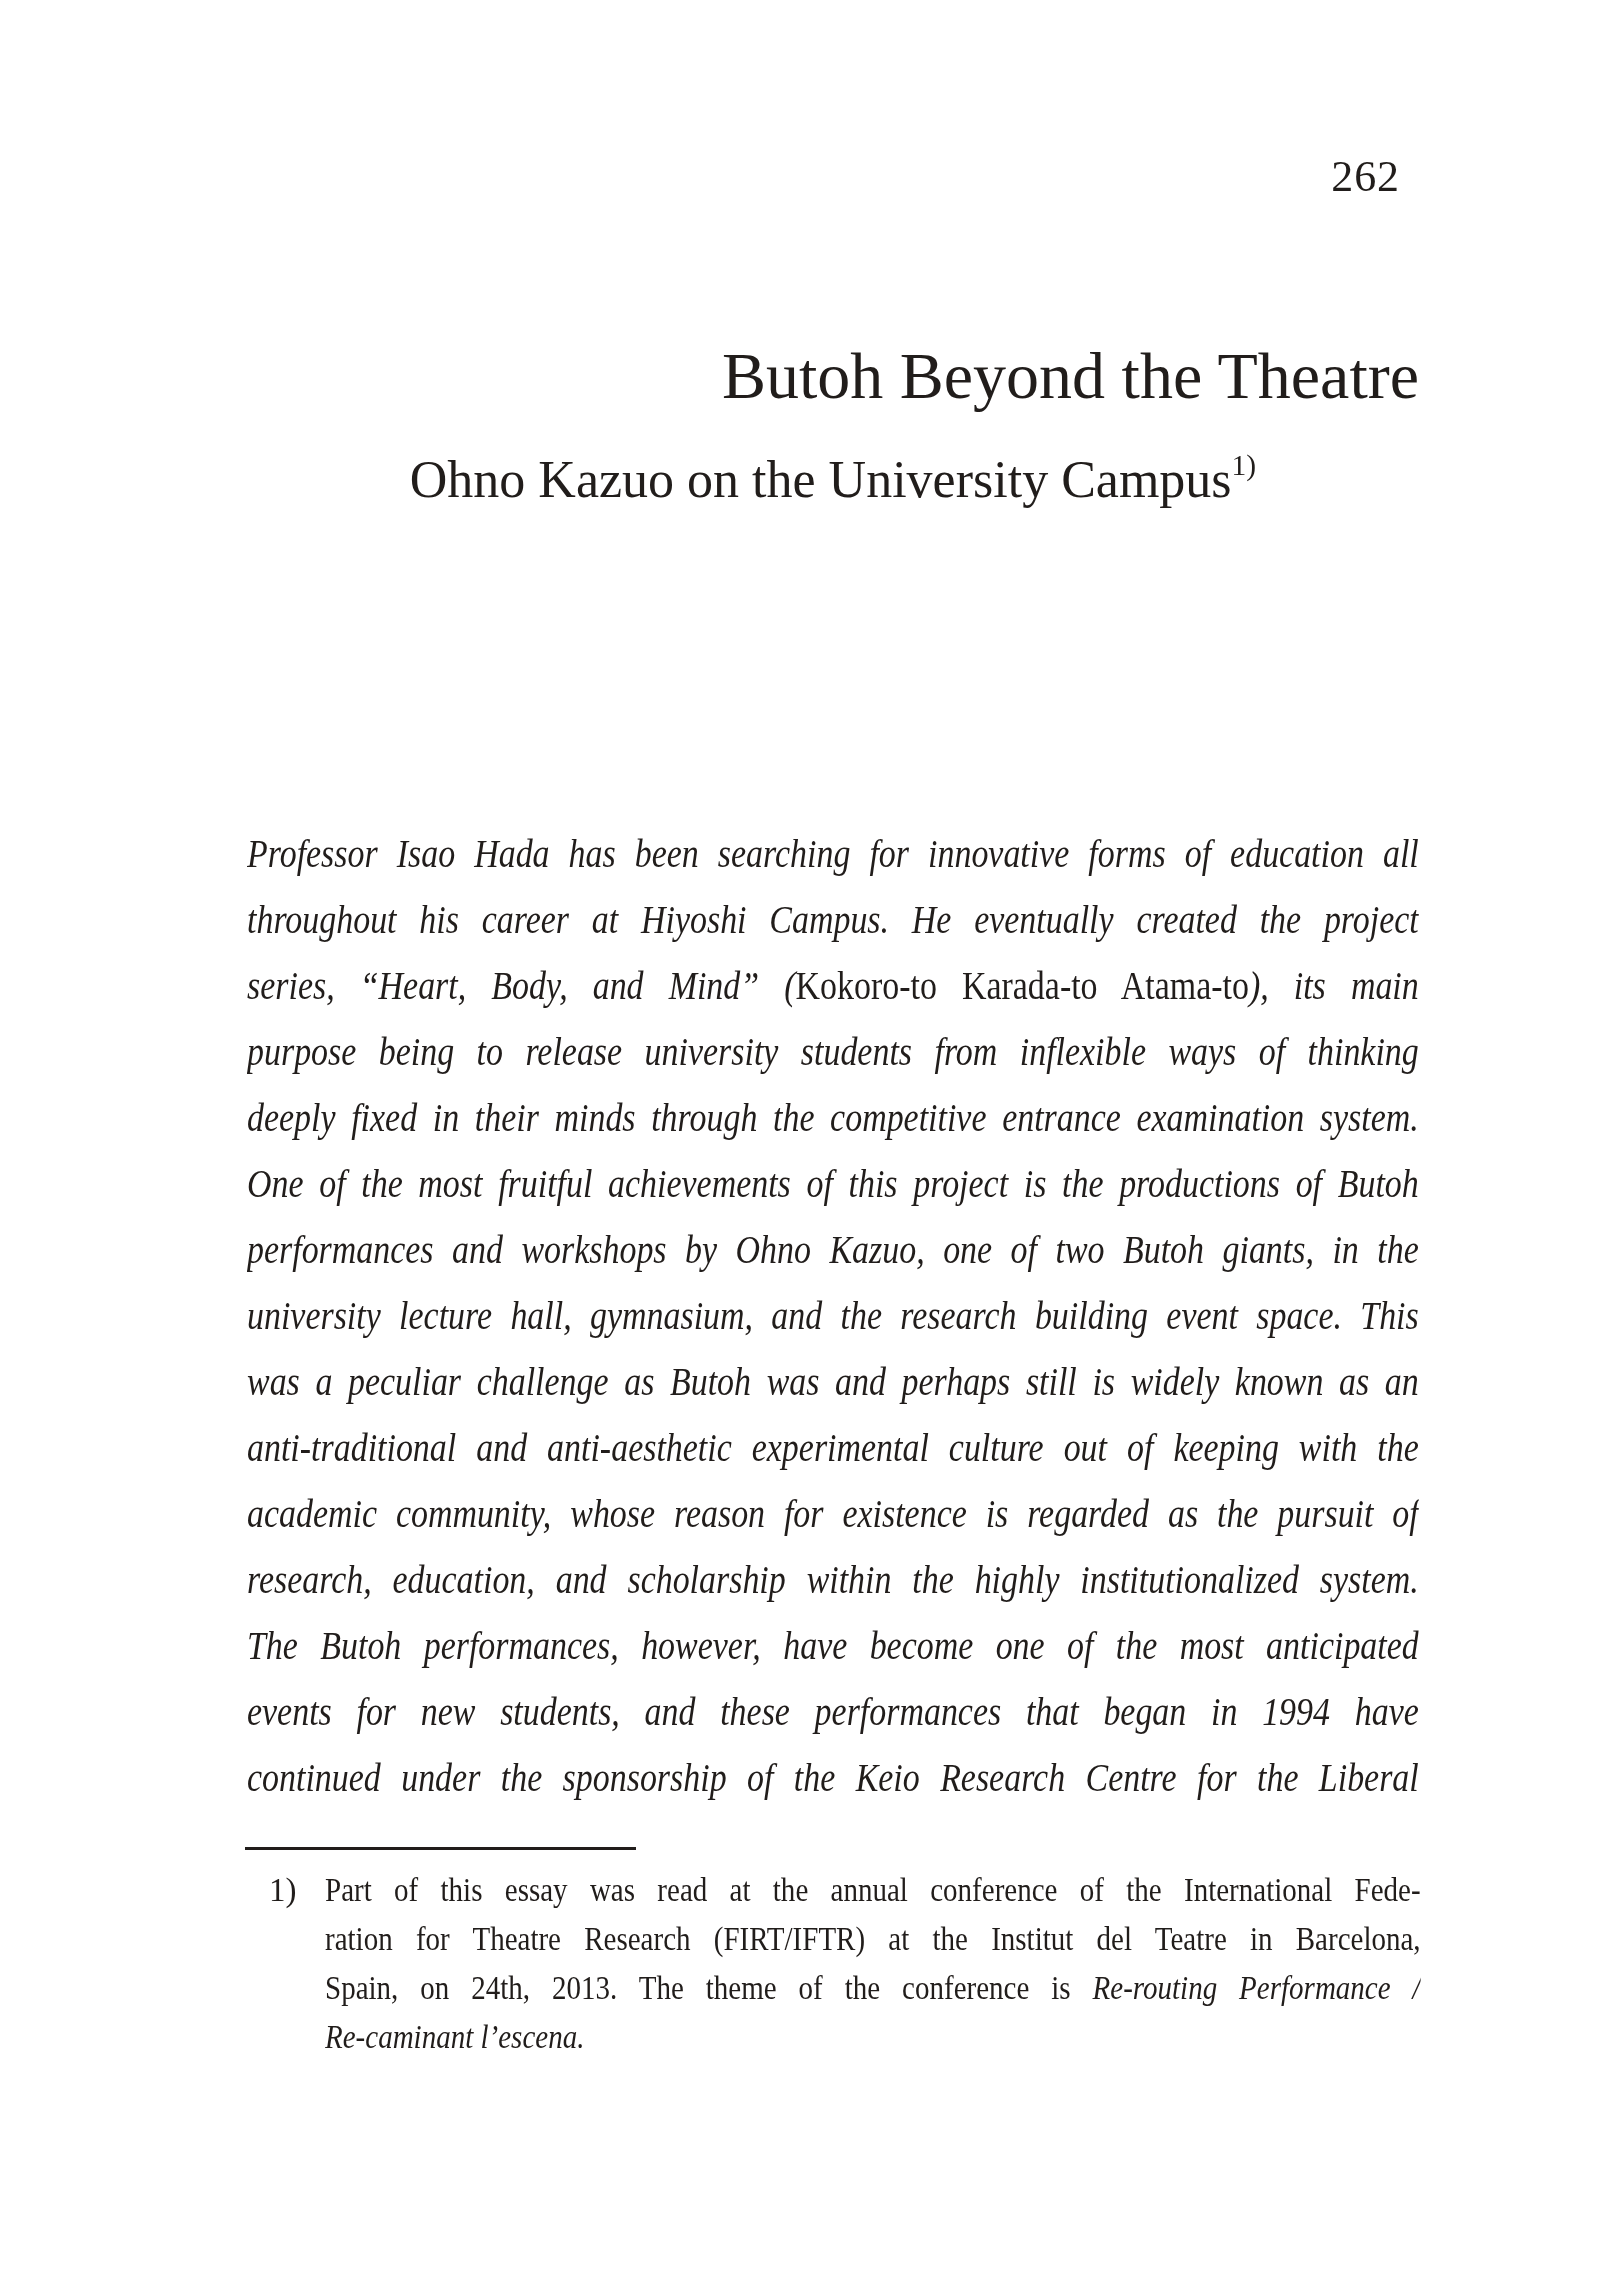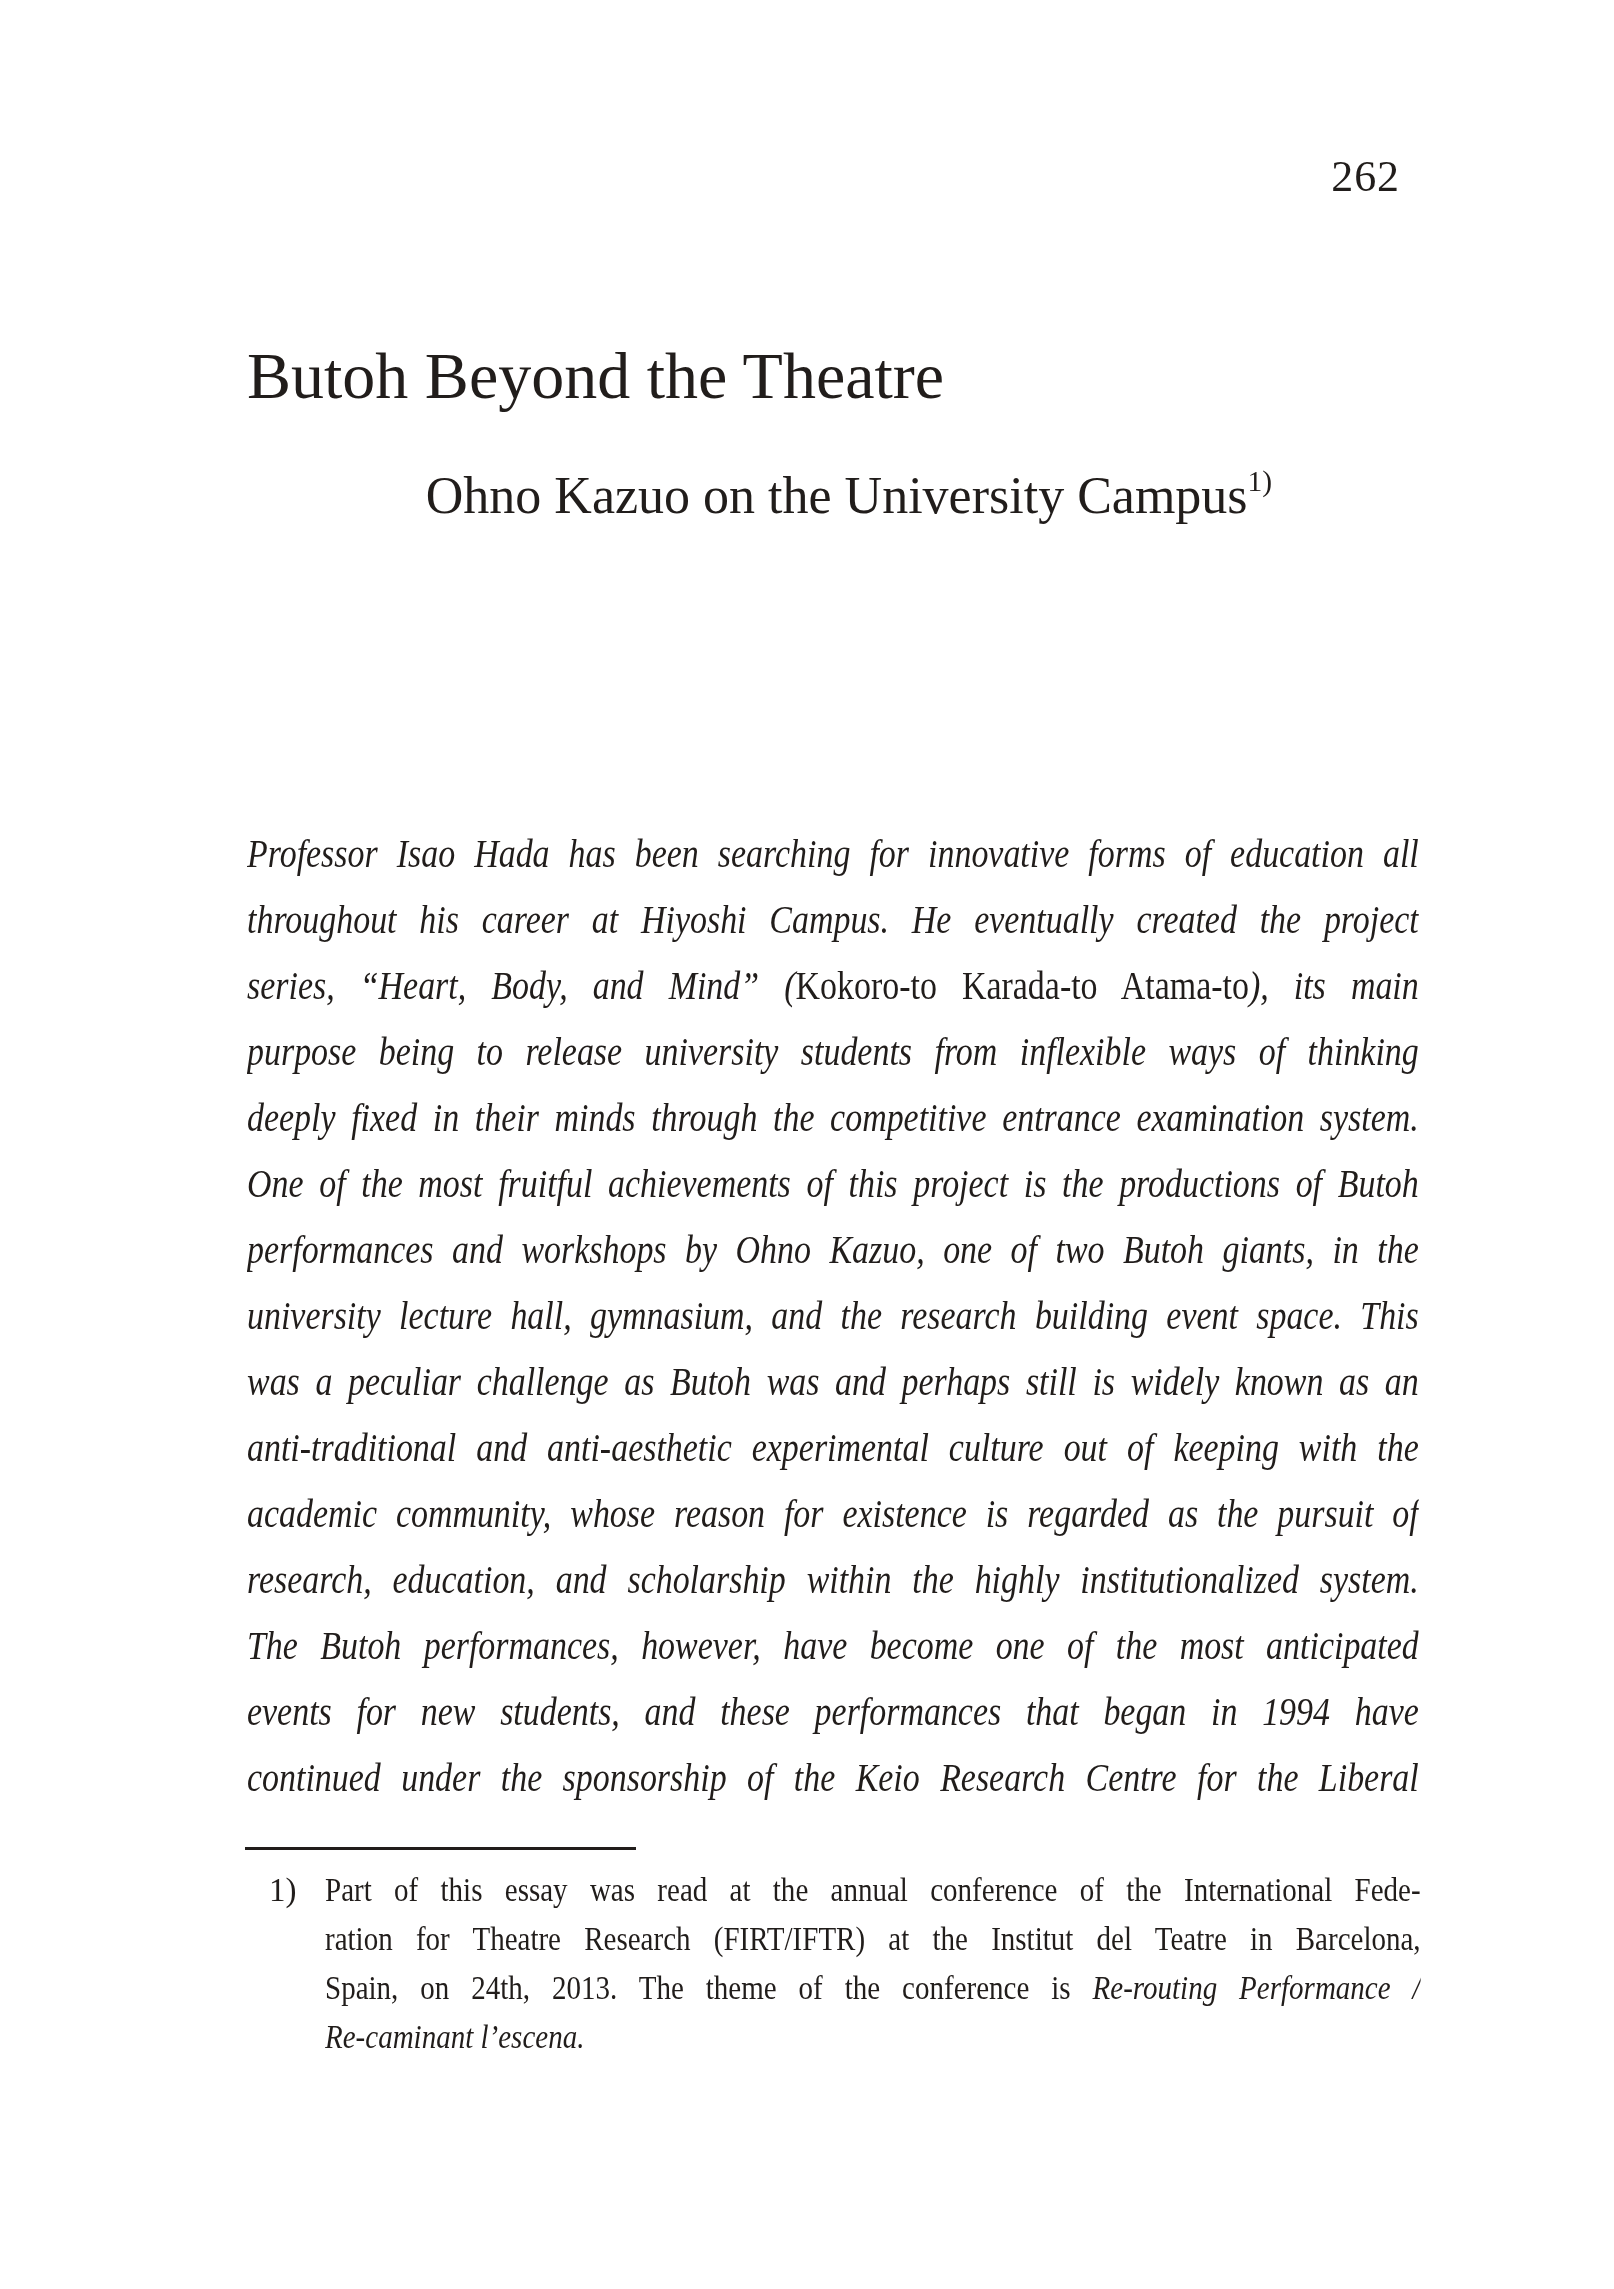--- a/index.html
+++ b/index.html
@@ -24,32 +24,32 @@
     font-size: 44px;
     line-height: 1;
     letter-spacing: 0.9px;
   }
   .title {
     position: absolute;
     top: 343px;
     left: 247px;
     width: 1172px;
     margin: 0;
-    text-align: left;
+    text-align: right;
     font-size: 66px;
     font-weight: normal;
     line-height: 1;
     white-space: nowrap;
   }
   .subtitle {
     position: absolute;
     top: 451px;
     left: 247px;
     width: 1172px;
-    margin: 16px;
+    margin: 0;
     text-align: center;
     font-size: 52px;
     font-weight: normal;
     line-height: 1;
     white-space: nowrap;
   }
   .subtitle .noteref {
     font-size: 29.5px;
     vertical-align: 22px;
     letter-spacing: 0;

